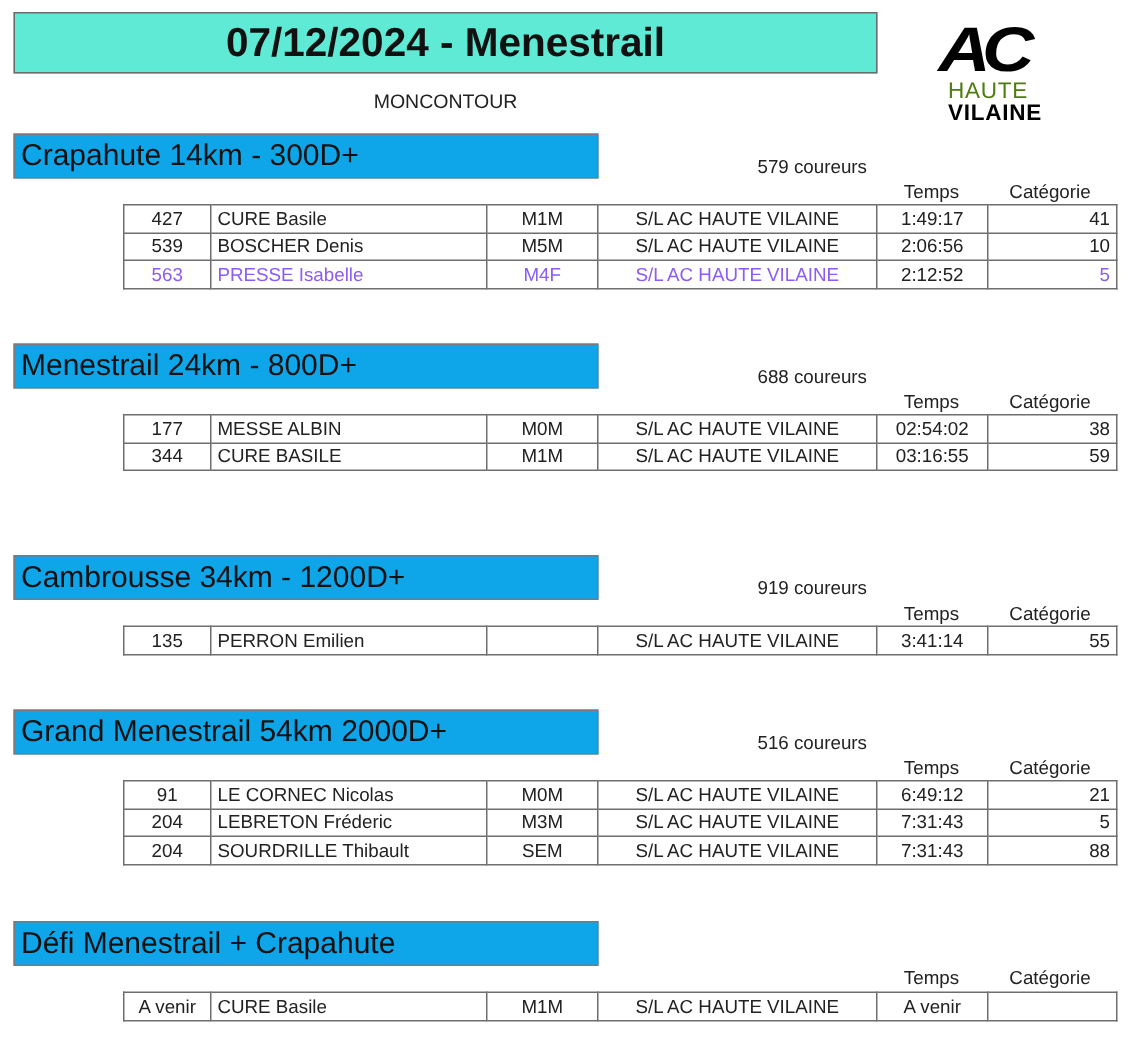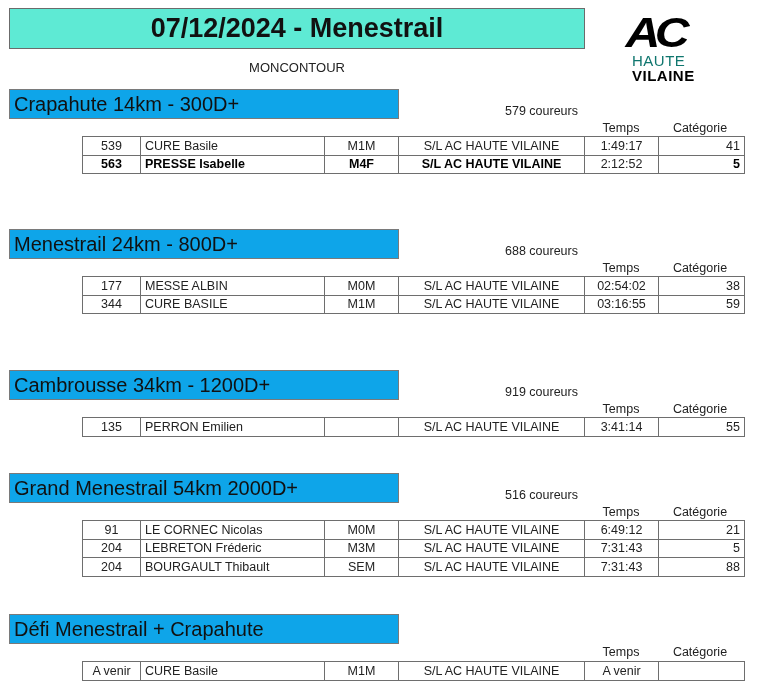--- a/index.html
+++ b/index.html
@@ -19,21 +19,21 @@
       font-size: 13px; color: #222;
     }
     .logo {
       position: absolute; left: 632px; top: 14px; width: 86px; height: 72px;
       display: flex; flex-direction: column; 
     }
     .logo .ac {
       font-size: 42px; font-weight: 900; line-height: 38px; letter-spacing: -5px;
       color: #000; font-style: italic; transform: scaleX(1.15);
     }
-    .logo .l1 { font-size: 15px; line-height: 15px; color: #0f766e; letter-spacing: 0.5px; margin-top: 1px; }
+    .logo .l1 { font-size: 15px; line-height: 15px; color: #4d7c0f; letter-spacing: 0.5px; margin-top: 1px; }
     .logo .l2 { font-size: 15px; line-height: 15px; font-weight: bold; color: #000; letter-spacing: 0.5px; }
 
     .section { position: absolute; left: 0; width: 758px; }
     .sec-header {
       position: absolute; left: 9px; top: 0; width: 390px; height: 30px;
       background: #0ea5e9; border: 1px solid #7a7a7a;
       font-size: 20px; line-height: 28px; padding-left: 4px; color: #111;
     }
     .runners {
       position: absolute; left: 505px; top: 15px; font-size: 12.5px; color: #222;
@@ -50,21 +50,21 @@
     }
     table.res td {
       border: 1px solid #6e6e6e; height: 18.5px; padding: 0 4px; white-space: nowrap;
     }
     td.c-bib { width: 58px; text-align: center; }
     td.c-name { width: 184px; text-align: left; }
     td.c-cat { width: 74px; text-align: center; margin-left: 16px; }
     td.c-club { width: 186px; text-align: center; }
     td.c-time { width: 74px; text-align: center; }
     td.c-rank { width: 86px; text-align: right; }
-    tr.hl td { color: #000000; font-weight: bold; }
+    tr.hl td { color: #8b5cf6; font-weight: normal; }
     tr.hl td.c-time { color: #222; font-weight: normal; }
   </style>
 </head>
 <body>
 
 <div class="title-box">07/12/2024 - Menestrail</div>
 <div class="location">MONCONTOUR</div>
 <div class="logo">
   <div class="ac">AC</div>
   <div class="l1">HAUTE</div>
@@ -72,26 +72,34 @@
 </div>
 
 <div class="section" style="top:89px;">
   <div class="sec-header">Crapahute 14km - 300D+</div>
   <div class="runners">579 coureurs</div>
   <div class="col-h temps">Temps</div>
   <div class="col-h cat">Catégorie</div>
   <table class="res">
     <tbody>
         <tr>
-      <td class="c-bib">539</td>
+      <td class="c-bib">427</td>
       <td class="c-name">CURE Basile</td>
       <td class="c-cat">M1M</td>
       <td class="c-club">S/L AC HAUTE VILAINE</td>
       <td class="c-time">1:49:17</td>
       <td class="c-rank">41</td>
+    </tr>
+    <tr>
+      <td class="c-bib">539</td>
+      <td class="c-name">BOSCHER Denis</td>
+      <td class="c-cat">M5M</td>
+      <td class="c-club">S/L AC HAUTE VILAINE</td>
+      <td class="c-time">2:06:56</td>
+      <td class="c-rank">10</td>
     </tr>
     <tr class="hl">
       <td class="c-bib">563</td>
       <td class="c-name">PRESSE Isabelle</td>
       <td class="c-cat">M4F</td>
       <td class="c-club">S/L AC HAUTE VILAINE</td>
       <td class="c-time">2:12:52</td>
       <td class="c-rank">5</td>
     </tr>
   </tbody>
@@ -162,21 +170,21 @@
     <tr>
       <td class="c-bib">204</td>
       <td class="c-name">LEBRETON Fréderic</td>
       <td class="c-cat">M3M</td>
       <td class="c-club">S/L AC HAUTE VILAINE</td>
       <td class="c-time">7:31:43</td>
       <td class="c-rank">5</td>
     </tr>
     <tr>
       <td class="c-bib">204</td>
-      <td class="c-name">BOURGAULT Thibault</td>
+      <td class="c-name">SOURDRILLE Thibault</td>
       <td class="c-cat">SEM</td>
       <td class="c-club">S/L AC HAUTE VILAINE</td>
       <td class="c-time">7:31:43</td>
       <td class="c-rank">88</td>
     </tr>
   </tbody>
     </table>
 </div>
 
 <div class="section" style="top:614px;">

